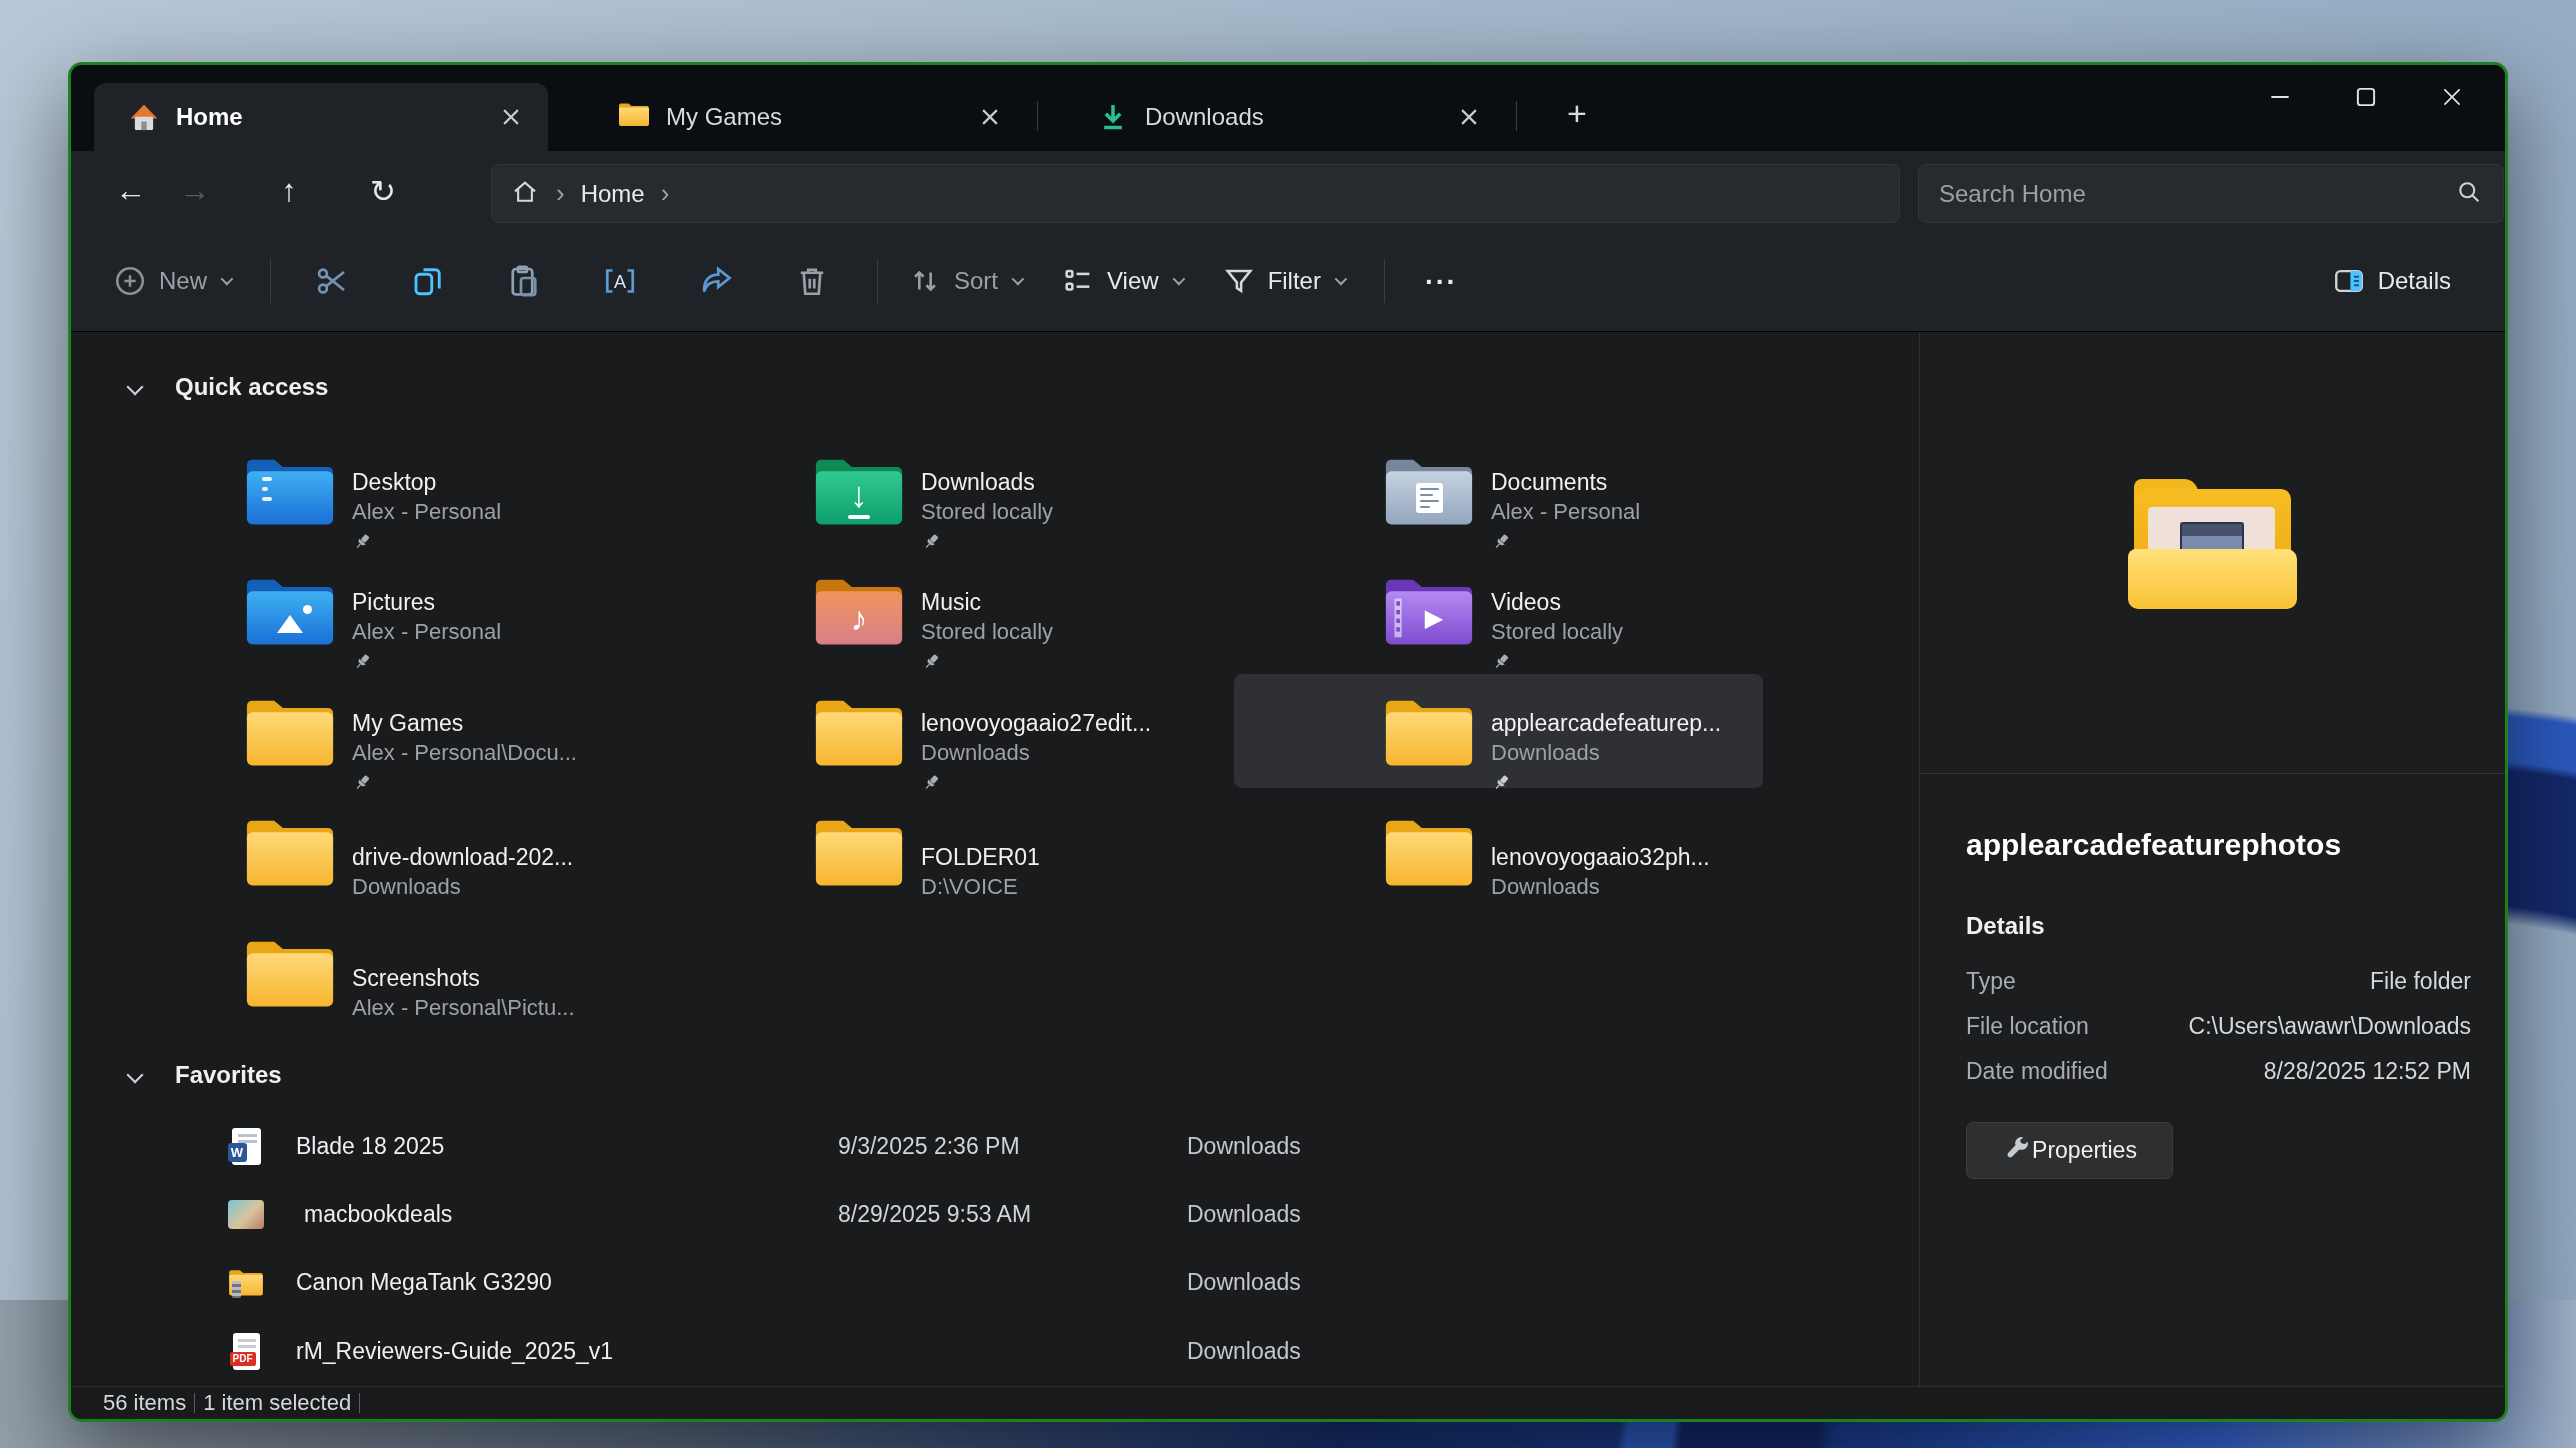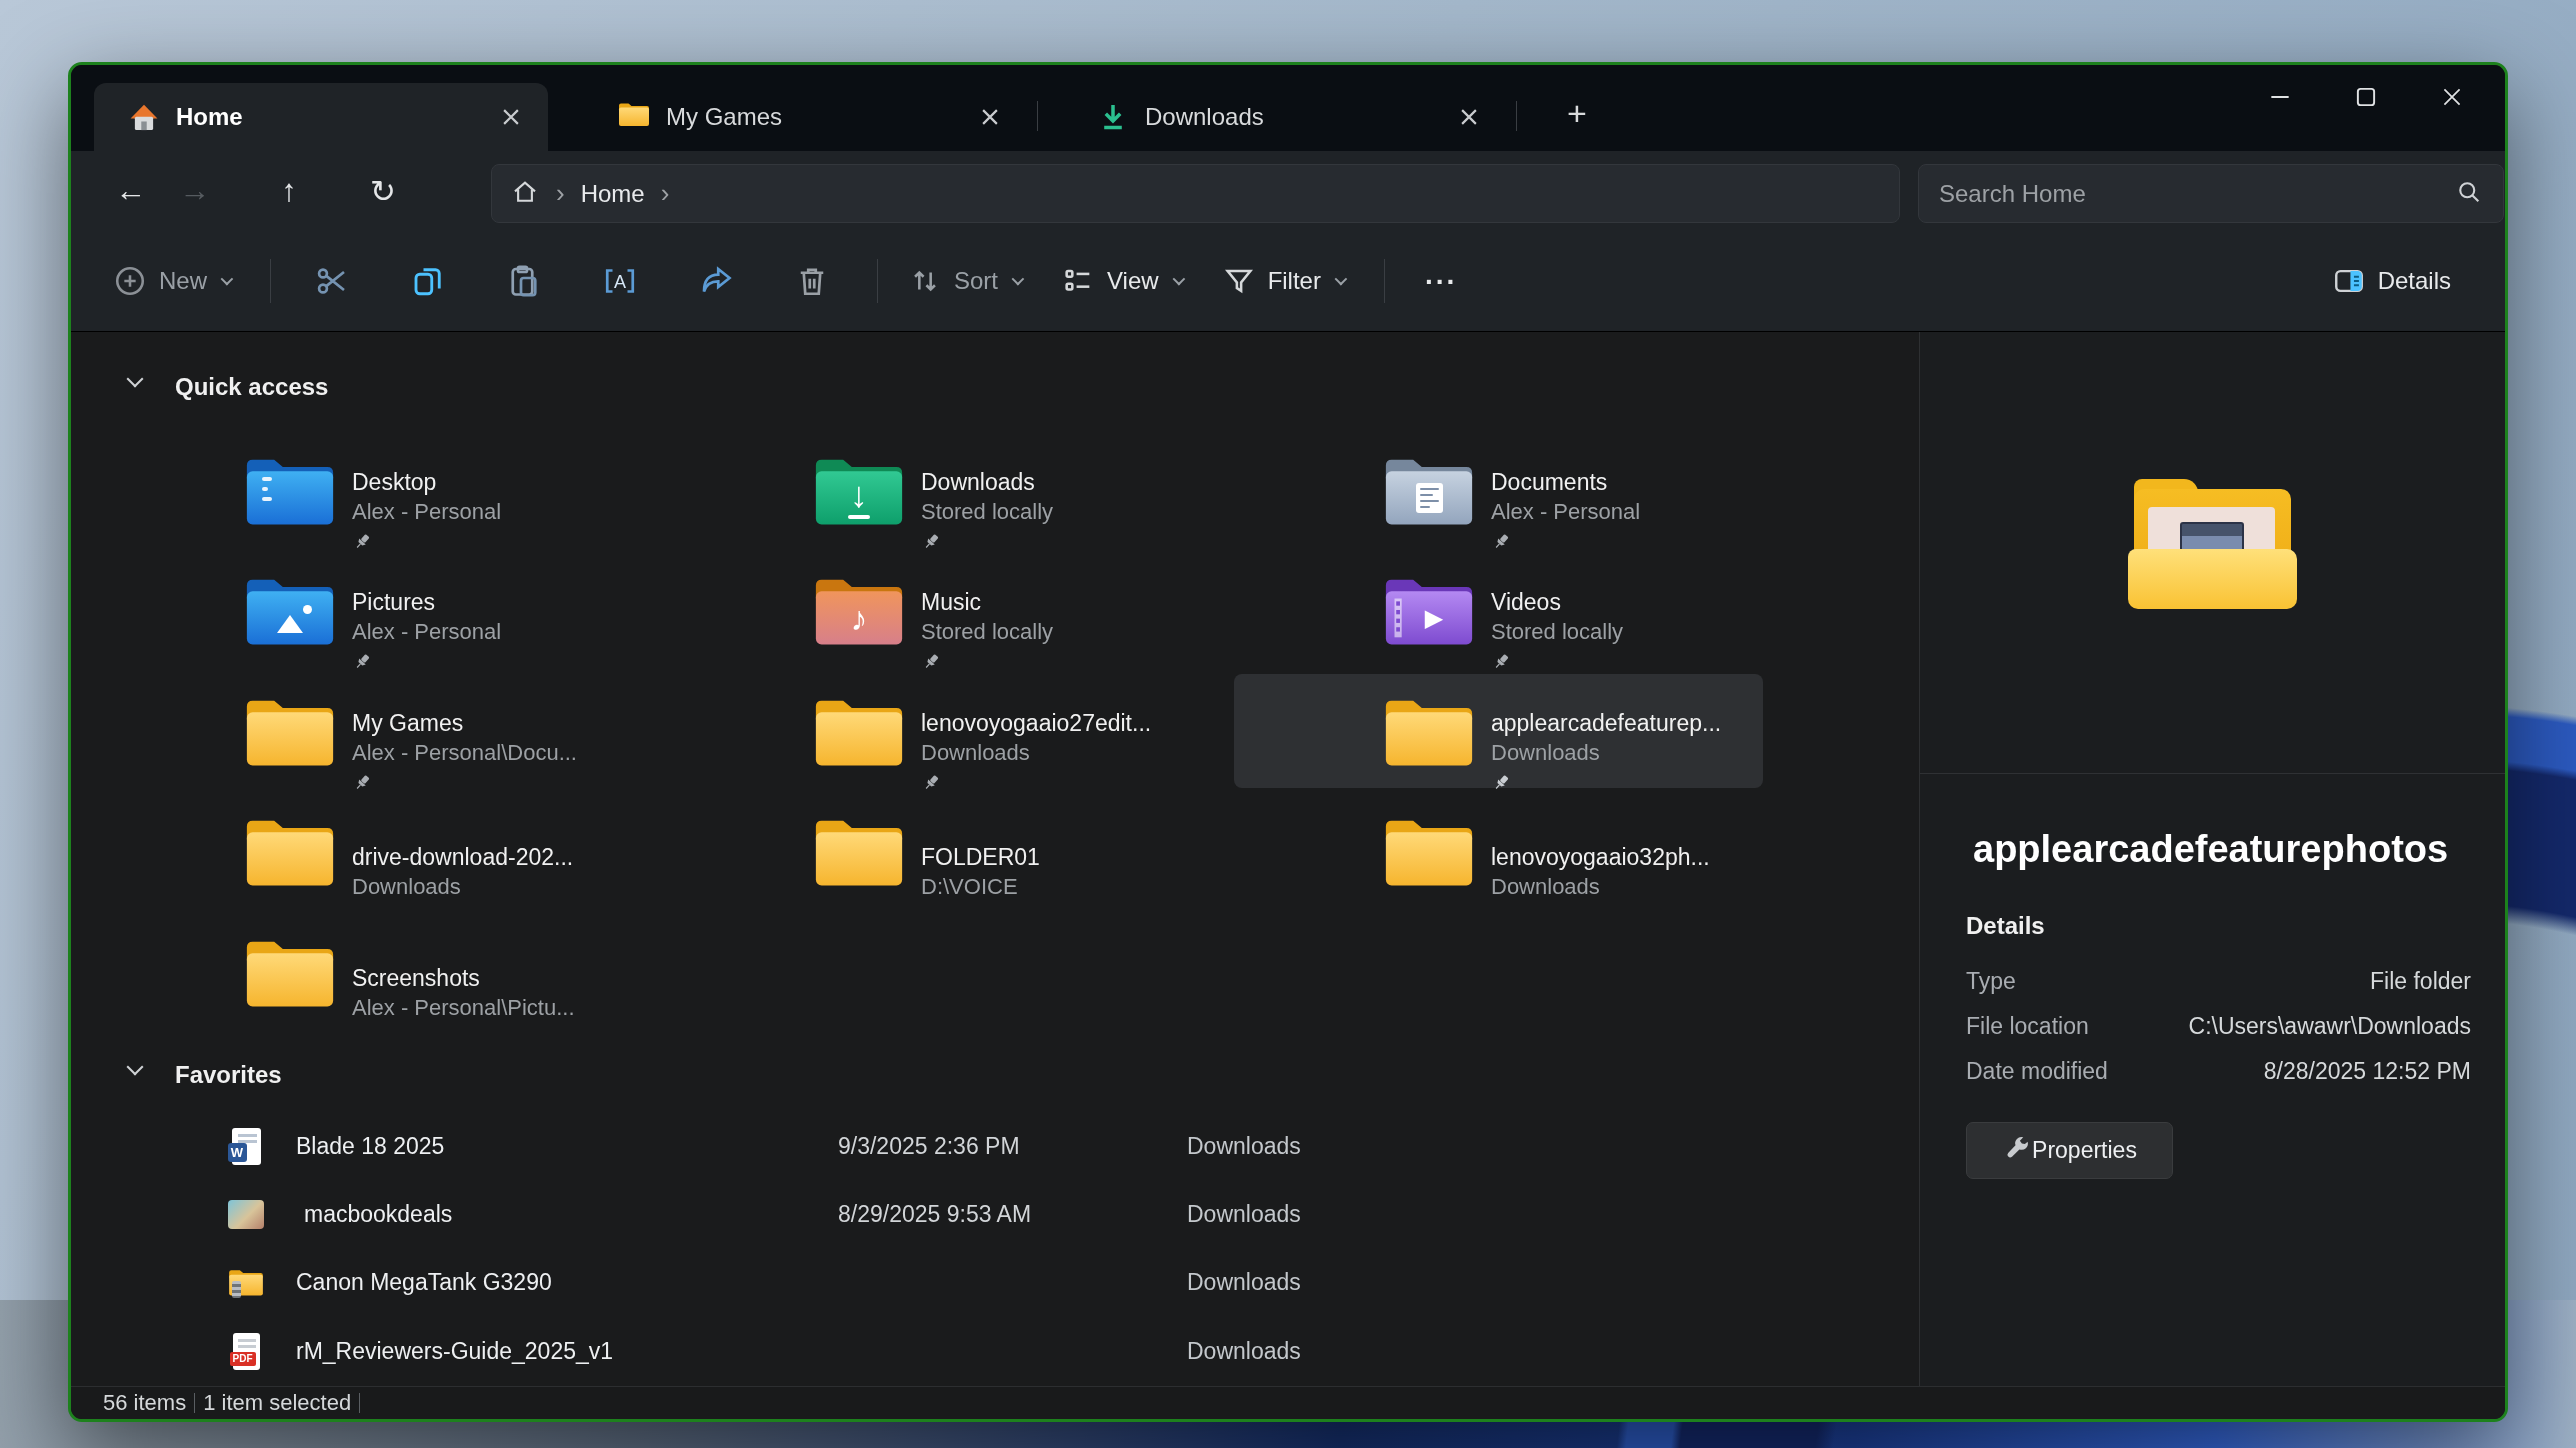--- a/index.html
+++ b/index.html
@@ -52,21 +52,21 @@
   .tsep { width:1px; height:44px; background:#3a3e43; margin:0 30px 0 0; flex:none; }
   .tlabel { font-size:24px; margin:0 10px 0 12px; }
   .gray { color:#9aa0a6; } .white { color:#e8eaec; }
   .chev { display:inline-block; width:9px; height:9px; border-right:2px solid #9aa0a6; border-bottom:2px solid #9aa0a6;
     transform:rotate(45deg) translateY(-2px); margin-left:4px; }
   .group { display:flex; align-items:center; margin-right:40px; flex:none; }
   .more { font-size:28px; font-weight:700; letter-spacing:3px; color:#e8eaec; margin:0 10px; padding-bottom:12px; }
   .details-btn { position:absolute; right:26px; top:20px; height:62px; display:flex; align-items:center; padding:0 18px; border-radius:8px; }
   
   .main { position:absolute; left:0; top:267px; width:1848px; bottom:33px; background:#1a1b1c; overflow:hidden; }
-  .sechead { position:absolute; left:58px; display:flex; align-items:flex-start; }
+  .sechead { position:absolute; left:58px; display:flex; align-items:center; }
   .secchev { width:12px; height:12px; border-right:2px solid #cfd2d5; border-bottom:2px solid #cfd2d5; transform:rotate(45deg); margin-right:34px; }
   .sectitle { font-size:24px; font-weight:700; color:#f0f0f0; }
   .tile { position:absolute; width:529px; height:114px; border-radius:8px; display:flex; align-items:center; padding-left:149px; }
   .tile.selected { background:#2e3033; }
   .ticon { width:92px; height:78px; position:relative; flex:none; }
   .ticon svg { width:100%; height:100%; }
   .glyph { position:absolute; left:0; top:8px; width:100%; height:100%; display:flex; align-items:center; justify-content:center; }
   .tmeta { margin-left:16px; padding-top:2px; }
   .tname { font-size:23px; color:#f1f1f1; line-height:1.3;margin-top:40px; }
   .tsub  { font-size:22px; color:#9da1a5; line-height:1.3; }
@@ -98,21 +98,21 @@
   .details { position:absolute; left:1848px; top:267px; right:0; bottom:33px; background:#1b1d1f; border-left:1px solid #2e3032; }
   .dp-divider { position:absolute; left:0; right:0; top:441px; height:1px; background:#2f3134; }
   .preview { position:absolute; left:208px; top:147px; width:175px; height:135px; }
   .pf-back { position:absolute; left:6px; top:10px; width:157px; height:116px; border-radius:10px; background:linear-gradient(180deg,#f6bd23,#eda712); }
   .pf-tab { position:absolute; left:6px; top:0; width:64px; height:26px; border-radius:8px 14px 0 0; background:#f2b71d; }
   .pf-photo { position:absolute; left:20px; top:28px; width:127px; height:74px; border-radius:4px; background:#efe0da;
     display:flex; align-items:center; justify-content:center; }
   .pf-photo i { width:64px; height:44px; border-radius:3px; background:linear-gradient(180deg,#46536b 0 30%, #7a8cae 30% 70%, #3c4a66 70%); border:2px solid #2c3347; }
   .pf-front { position:absolute; left:0px; top:70px; width:169px; height:60px; border-radius:8px 10px 10px 10px;
     background:linear-gradient(180deg,#ffe07a,#f9c233); }
-  .dp-title { position:absolute; left:53px; top:496px; font-size:38px; font-weight:700; color:#ffffff; }
+  .dp-title { position:absolute; left:46px; top:496px; font-size:30px; font-weight:700; color:#ffffff; }
   .dp-sec { position:absolute; left:46px; top:580px; font-size:24px; font-weight:700; color:#f0f0f0; }
   .dp-row { position:absolute; left:46px; right:34px; height:30px; display:flex; justify-content:space-between;align-items:center; }
   .dp-label { font-size:23px; color:#a9adb2; }
   .dp-value { font-size:23px; color:#d6d9db; }
   .props-btn { position:absolute; left:46px; top:790px; width:207px; height:57px; background:#2d2f31; border:1px solid #3a3c3e;
     border-radius:7px; display:flex; align-items:center; justify-content:center; }
   .props-label { font-size:23px; color:#eef0f2; }
   
   .statusbar { position:absolute; left:0; right:0; bottom:0; height:33px; background:#191a1b; border-top:1px solid #2c2e30;
     display:flex; align-items:center; padding-left:32px; gap:8px; }

